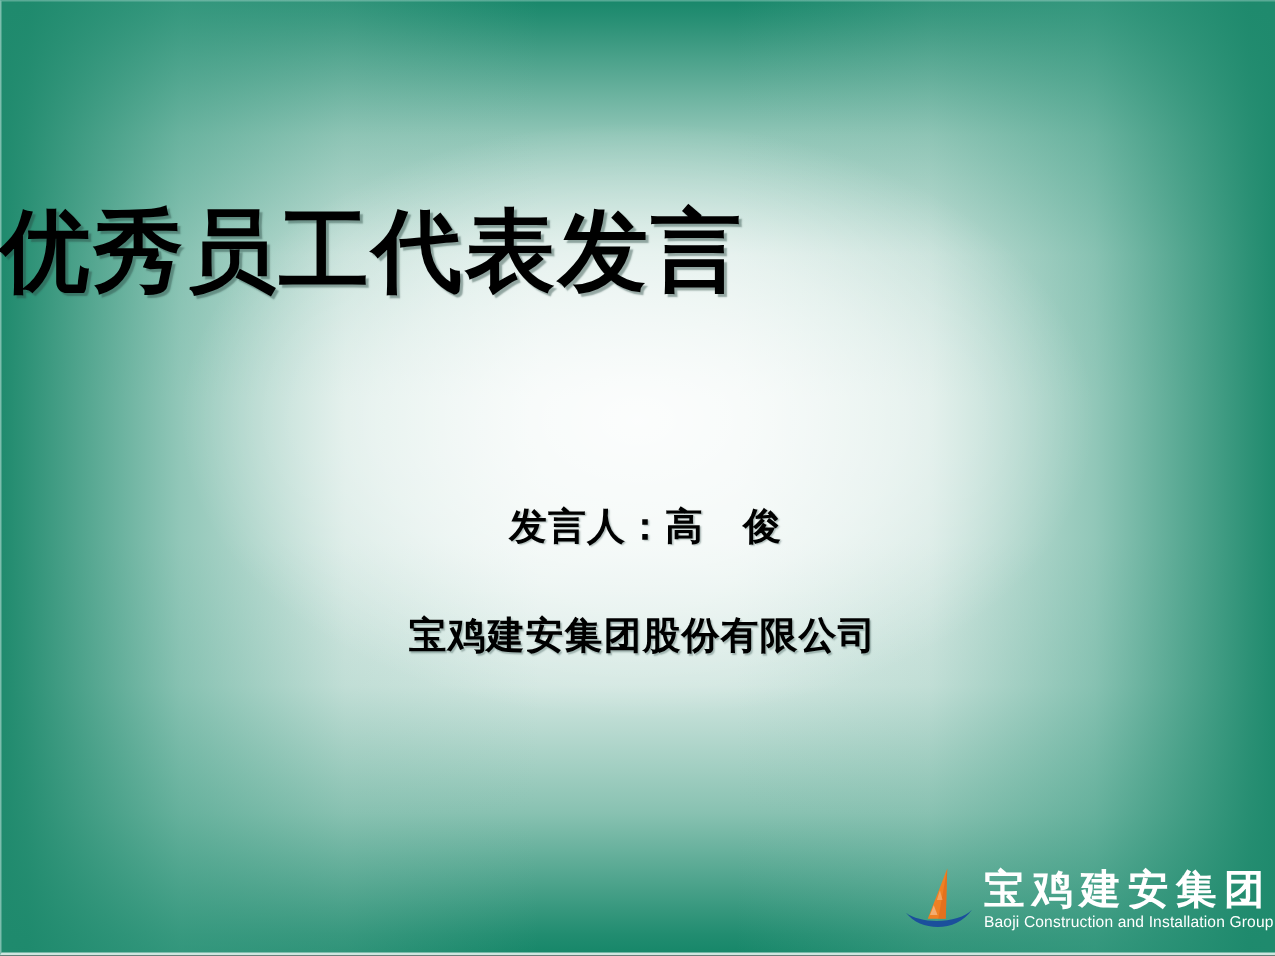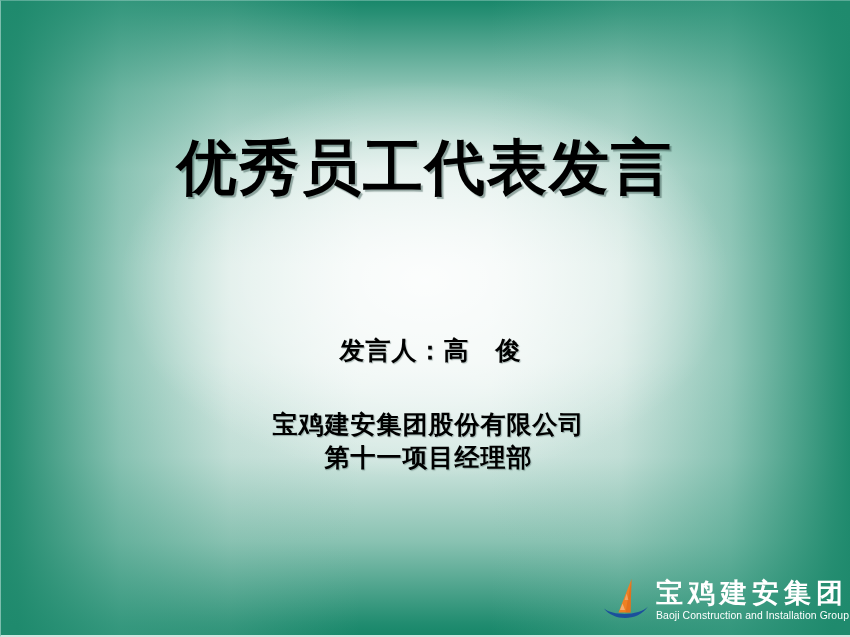--- a/index.html
+++ b/index.html
@@ -58,21 +58,21 @@
   .content {
     position: absolute;
     inset: 0;
   }
 
   .slide-title {
     position: absolute;
     top: 128px;
     left: 0;
     right: 0;
-    text-align: center;
+    text-align: left;
     font-size: 60px;
     font-weight: bold;
     color: #000000;
     letter-spacing: 2px;
     text-shadow: 2px 2px 1px rgba(40,70,65,0.45);
     white-space: nowrap;
   }
 
   .speaker-line {
     position: absolute;
@@ -156,21 +156,20 @@
   <div class="bg-edge-line"></div>
 
   <div class="content">
 
     <div class="slide-title">优秀员工代表发言</div>
 
     <div class="speaker-line">发言人：高　俊</div>
 
     <div class="org-block">
       <div class="org-line">宝鸡建安集团股份有限公司</div>
-      <div class="org-line">第十一项目经理部</div>
     </div>
 
     <div class="logo">
 
       <svg class="logo-mark" viewBox="0 0 54 52">
         <path d="M33.5 6 L20.5 39.5 L32.5 39.5 Z" fill="#ef8023"></path>
         <path d="M33.5 6 L27.5 39.5 L32.5 39.5 Z" fill="#d9641a" opacity="0.55"></path>
         <path d="M24.5 30.5 L22.0 37.0 L27.0 37.0 Z" fill="#ffffff" opacity="0.35"></path>
         <path d="M28.6 20.5 L26.6 27.0 L30.4 27.0 Z" fill="#ffffff" opacity="0.28"></path>
         <path d="M6 35.5 C 16 48.5, 40 48.5, 50 33.5 C 42 42.5, 16 43.5, 6 35.5 Z" fill="#1b4f9c"></path>

